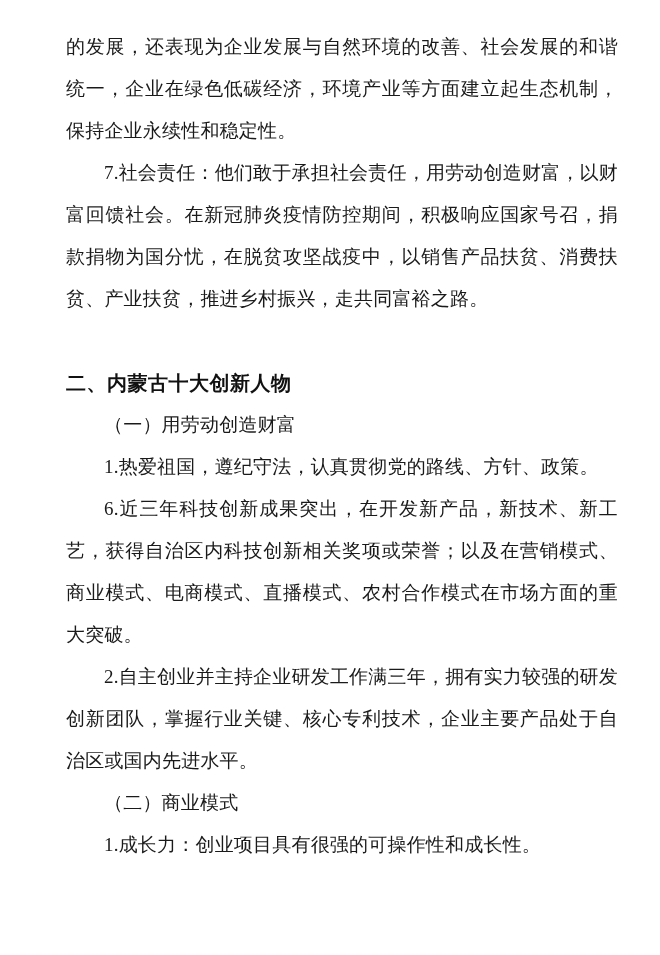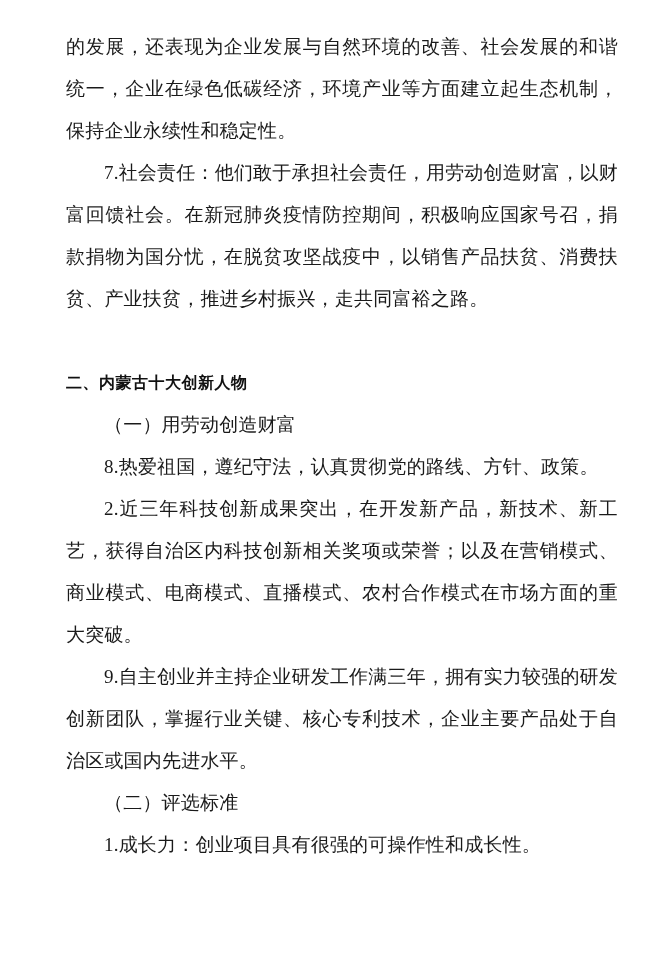--- a/index.html
+++ b/index.html
@@ -27,44 +27,44 @@
     text-justify: inter-ideograph;
     letter-spacing: 0.2px;
     word-break: break-all;
   }
   .para.indent {
     text-indent: 2em;
   }
   .section-heading {
     margin: 42px 0 0 0;
     line-height: 42px;
-    font-size: 16px;
+    font-size: 20px;
     font-weight: 700;
     color: #111111;
     font-family: "Liberation Sans", "DejaVu Sans", sans-serif;
     letter-spacing: 0.5px;
   }
 </style>
 </head>
 <body>
 
 <div class="page">
 
   <p class="para">的发展，还表现为企业发展与自然环境的改善、社会发展的和谐统一，企业在绿色低碳经济，环境产业等方面建立起生态机制，保持企业永续性和稳定性。</p>
 
   <p class="para indent">7.社会责任：他们敢于承担社会责任，用劳动创造财富，以财富回馈社会。在新冠肺炎疫情防控期间，积极响应国家号召，捐款捐物为国分忧，在脱贫攻坚战疫中，以销售产品扶贫、消费扶贫、产业扶贫，推进乡村振兴，走共同富裕之路。</p>
 
   <h2 class="section-heading">二、内蒙古十大创新人物</h2>
 
   <p class="para indent">（一）用劳动创造财富</p>
 
-  <p class="para indent">8.热爱祖国，遵纪守法，认真贯彻党的路线、方针、政策。</p>
+  <p class="para indent">1.热爱祖国，遵纪守法，认真贯彻党的路线、方针、政策。</p>
 
-  <p class="para indent">2.近三年科技创新成果突出，在开发新产品，新技术、新工艺，获得自治区内科技创新相关奖项或荣誉；以及在营销模式、商业模式、电商模式、直播模式、农村合作模式在市场方面的重大突破。</p>
+  <p class="para indent">6.近三年科技创新成果突出，在开发新产品，新技术、新工艺，获得自治区内科技创新相关奖项或荣誉；以及在营销模式、商业模式、电商模式、直播模式、农村合作模式在市场方面的重大突破。</p>
 
 
-  <p class="para indent">9.自主创业并主持企业研发工作满三年，拥有实力较强的研发创新团队，掌握行业关键、核心专利技术，企业主要产品处于自治区或国内先进水平。</p>
+  <p class="para indent">2.自主创业并主持企业研发工作满三年，拥有实力较强的研发创新团队，掌握行业关键、核心专利技术，企业主要产品处于自治区或国内先进水平。</p>
 
-  <p class="para indent">（二）评选标准</p>
+  <p class="para indent">（二）商业模式</p>
 
   <p class="para indent">1.成长力：创业项目具有很强的可操作性和成长性。</p>
 
 </div>
 
 </body></html>

